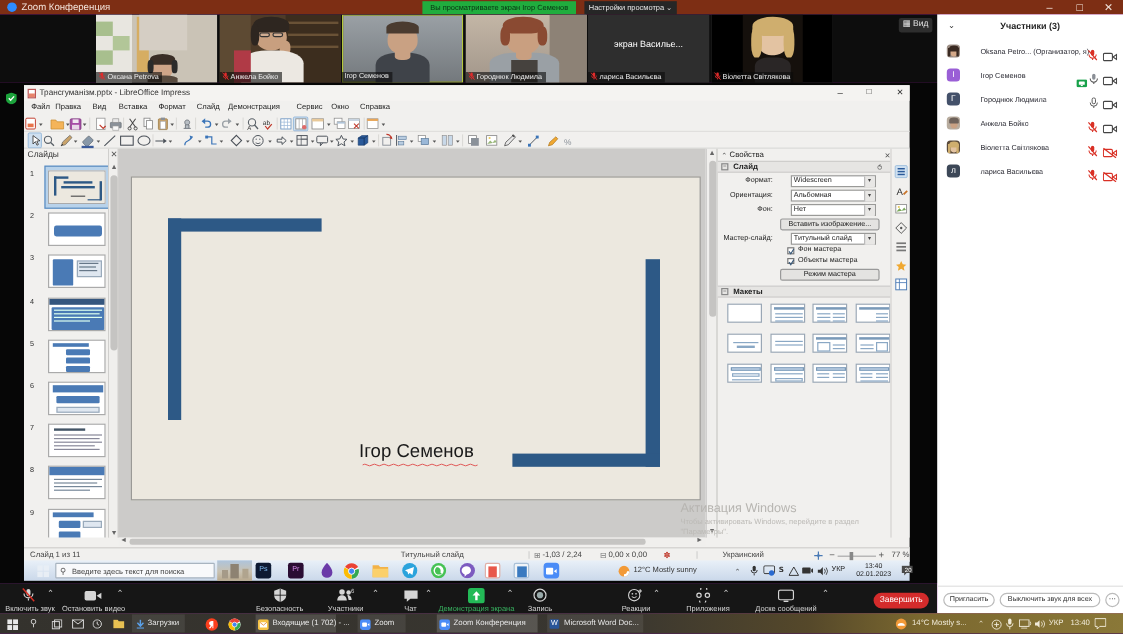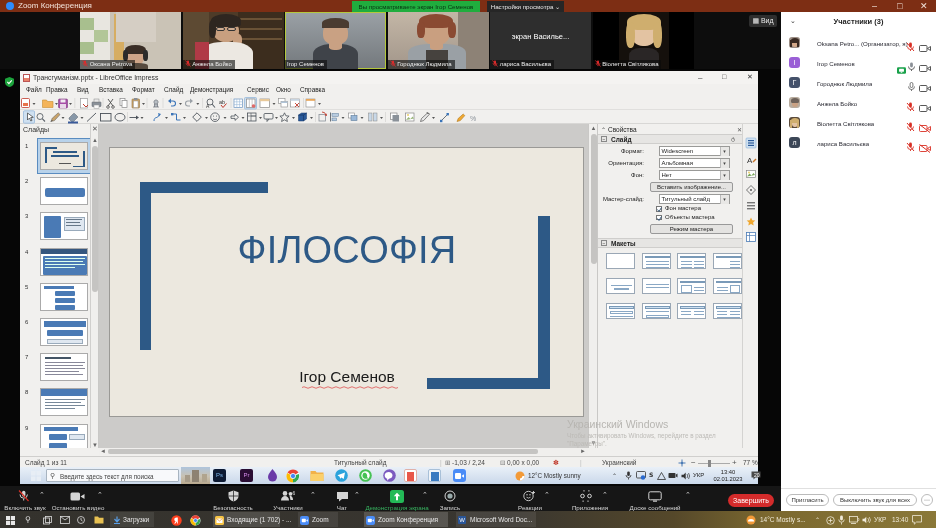--- a/index.html
+++ b/index.html
@@ -415,21 +415,21 @@
    <div class="abs" style="left:1px;top:13px;font-size:6px;color:#666;">▲</div>
    <div class="abs" style="left:1px;top:22px;width:6px;height:146px;background:#c5c4c2;border-radius:3px;"></div>
    <div class="abs" style="left:1px;top:318px;font-size:6px;color:#666;">▼</div>
  </div>
       <div class="abs" id="canvas">
         <div class="abs" id="slide">
           <div class="bar" style="left:30.2px;top:34.2px;width:128.8px;height:11px;"></div>
           <div class="bar" style="left:30.2px;top:34.2px;width:11.6px;height:167.5px;"></div>
           <div class="bar" style="left:428.5px;top:68px;width:12px;height:173px;"></div>
           <div class="bar" style="left:317.5px;top:230px;width:123px;height:11px;"></div>
-          <div class="abs" id="stitle"><span>ФІЛОСОФІЯ</span><br></div>
+          <div class="abs" id="stitle"><br></div>
           <div class="abs" id="sauthor">Ігор Семенов</div>
           <svg class="abs" style="left:192px;top:238px;" width="97" height="3" viewBox="0 0 97 3">
               <path d="M0 1.5 q2 -1.5 4 0 t4 0 t4 0 t4 0 t4 0 t4 0 t4 0 t4 0 t4 0 t4 0 t4 0 t4 0 t4 0 t4 0 t4 0 t4 0 t4 0 t4 0 t4 0 t4 0 t4 0 t4 0 t4 0 t4 0" fill="none" stroke="#e05050" stroke-width="0.8"></path>
             </svg>
         </div>
       </div>
       <div class="abs" id="vscroll">
    <div class="abs" style="left:1.5px;top:1px;font-size:6px;color:#666;">▲</div>
    <div class="abs" style="left:1.5px;top:10px;width:6px;height:130px;background:#c5c4c2;border-radius:3px;"></div>
    <div class="abs" style="left:1.5px;top:316px;font-size:6px;color:#666;">▼</div>
@@ -588,21 +588,21 @@
             <circle cx="4" cy="4" r="1.2" fill="#4a7ab5"></circle>
           </svg>
         <span style="left:671px;top:0.5px;font-size:8px;color:#555;">−</span>
         <div class="abs" style="left:678px;top:5.5px;width:32px;height:1.5px;background:#aaa;"></div>
         <div class="abs" style="left:688px;top:3px;width:2.5px;height:6.5px;background:#888;"></div>
         <span style="left:712px;top:0.5px;font-size:8px;color:#555;">+</span>
         <span style="left:560px;color:#bbb;">|</span>
         <span style="left:420px;color:#bbb;">|</span>
       </div>
     </div>
-    <div class="abs" id="wm1">Украинский Windows</div>
+    <div class="abs" id="wm1">Активация Windows</div>
     <div class="abs" id="wm2">Чтобы активировать Windows, перейдите в раздел</div>
     <div class="abs" id="wm3">"Параметры".</div>
     <div class="abs" id="shtask">
       <svg class="abs" style="left:11px;top:4px;" width="10" height="10" viewBox="0 0 10 10">
           <rect x="0" y="0" width="4.6" height="4.6" fill="#e8eef5"></rect>
           <rect x="5.4" y="0" width="4.6" height="4.6" fill="#e8eef5"></rect>
           <rect x="0" y="5.4" width="4.6" height="4.6" fill="#e8eef5"></rect>
           <rect x="5.4" y="5.4" width="4.6" height="4.6" fill="#e8eef5"></rect>
         </svg>
       <div class="abs" style="left:26px;top:2px;width:133px;height:13px;background:#f8f9fb;border:1px solid #a8b4c0;border-radius:1px;">

